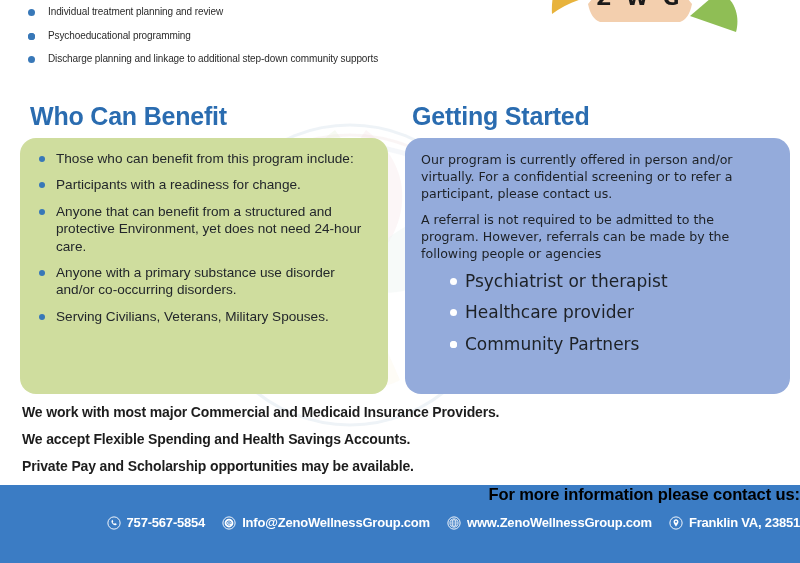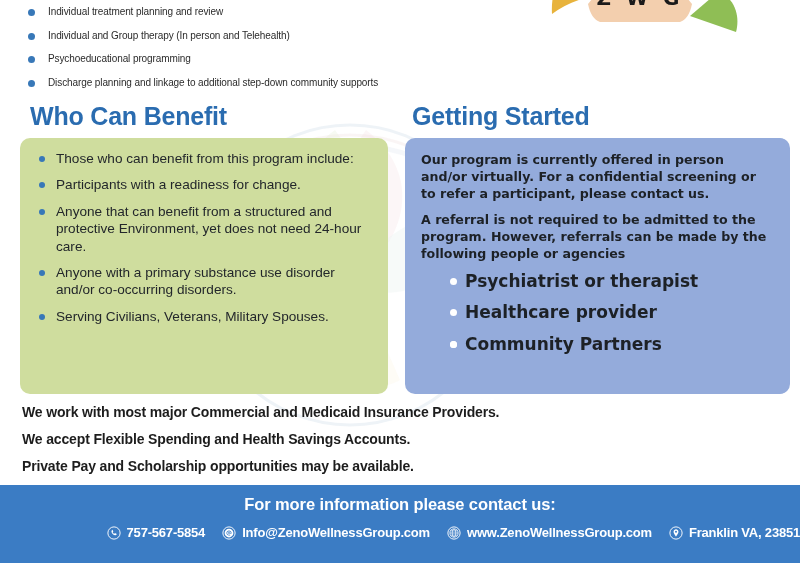--- a/index.html
+++ b/index.html
@@ -70,21 +70,21 @@
     color:#2a6cb0;
     letter-spacing:-.2px;
     z-index:3;
   }
   #h-left{left:30px;top:102px;}
   #h-right{left:412px;top:102px;}
 
   
   .panel{
     position:absolute;
-    border-radius:10px;
+    border-radius:16px;
     z-index:2;
   }
   #panel-left{
     left:20px;top:138px;width:368px;height:256px;
     background:#cfdd9e;
   }
   #panel-right{
     left:405px;top:138px;width:385px;height:256px;
     background:#94abdb;
   }
@@ -103,21 +103,20 @@
 
   
   #panel-left .inner{padding:12px 14px 0 12px;}
   #panel-left .li{margin-bottom:9px;}
   #panel-left .li .dot{background:#3878b8;}
 
   
   #panel-right .inner{
     padding:13px 16px 0 16px;
     font-family:"DejaVu Sans", sans-serif;
-    font-weight:bold;
   }
   #panel-right p{
     margin:0 0 9px 0;
     font-size:12.6px;
     line-height:17px;
     color:#1d2126;
   }
   #panel-right .sublist{margin-top:11px;padding-left:22px;}
   #panel-right .sublist .li{
     font-size:17px;
@@ -140,25 +139,25 @@
     letter-spacing:-.15px;
   }
 
   
   .footer{
     position:absolute;left:0;bottom:0;width:800px;height:78px;
     background:#3b7cc4;
     z-index:5;
   }
   .footer-title{
-    text-align:center;
-    color:#ffffff;
+    text-align:right;
+    color:#000000;
     font-size:16.5px;
     font-weight:700;
-    padding-top:10px;
+    padding-top:0;
     letter-spacing:-.1px;
   }
   .footer-row{
     display:flex;
     align-items:center;
     justify-content:flex-end;
     gap:17px;
     margin-top:11px;
   }
   .contact{
@@ -199,21 +198,20 @@
     </svg>
   </div>
 
   <div class="top-list">
     <div class="li">
       <span class="dot"></span>
       <span>Individual treatment planning and review</span>
     </div>
     <div class="li">
       <span class="dot"></span>
-      <span>Individual and Group therapy (In person and Telehealth)</span>
     </div>
     <div class="li">
       <span class="dot"></span>
       <span>Psychoeducational programming</span>
     </div>
     <div class="li">
       <span class="dot"></span>
       <span>Discharge planning and linkage to additional step-down community supports</span>
     </div>
   </div>

